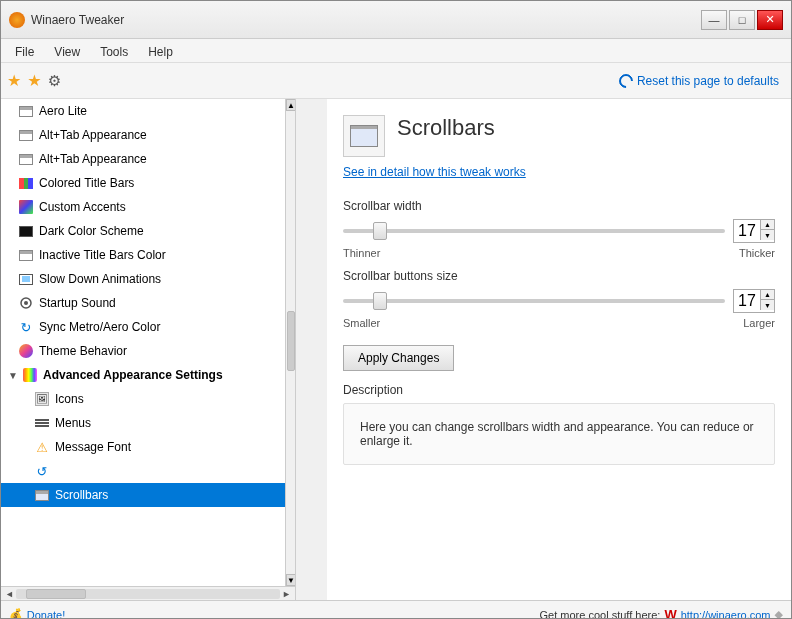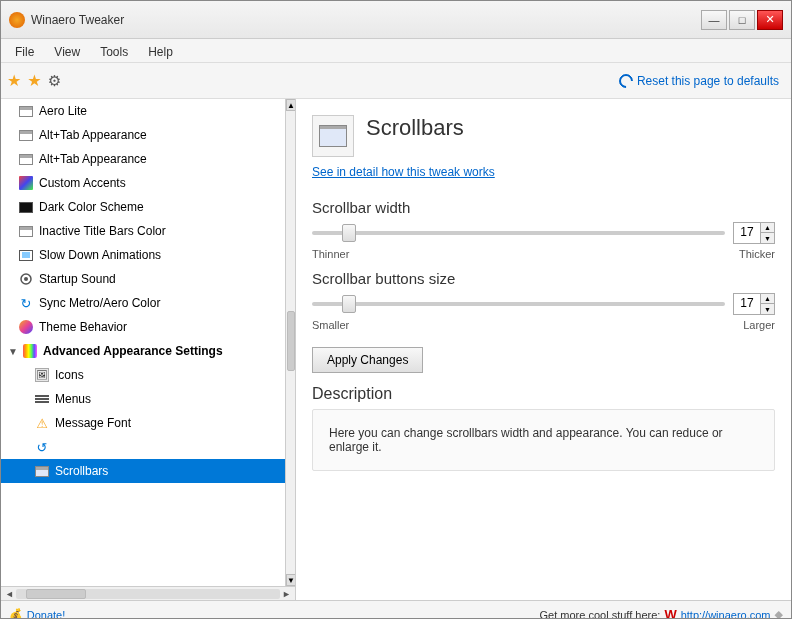--- a/index.html
+++ b/index.html
@@ -89,20 +89,21 @@
     .toolbar-separator { flex: 1; }
     .reset-btn {
       display: flex; align-items: center; gap: 4px;
       font-size: 12px; color: #0066cc; cursor: pointer;
       background: none; border: none; padding: 2px 6px;
     }
     
     .main-content {
       display: flex;
       height: calc(619px - 30px - 24px - 36px - 28px);
+      gap: 31px;
     }
     .sidebar-hscroll {
       height: 14px;
       border-top: 1px solid #ccc;
       background: #f0f0f0;
       display: flex;
       align-items: center;
       padding: 0 2px;
     }
     .hscroll-inner {
@@ -206,21 +207,21 @@
       text-decoration: underline;
       cursor: pointer;
       font-size: 12px;
       padding: 0 16px 12px 16px;
       display: block;
     }
     .panel-body {
       padding: 0 16px 16px 16px;
     }
     .setting-label {
-      font-size: 15px;
+      font-size: 12px;
       color: #333;
       margin-bottom: 6px;
       margin-top: 8px;
     }
     .slider-row {
       display: flex;
       align-items: center;
       gap: 8px;
       margin-bottom: 4px;
     }
@@ -242,21 +243,21 @@
       cursor: pointer;
     }
     .number-with-spinner {
       display: flex;
       border: 1px solid #aaa;
       width: 42px;
     }
     .number-val {
       flex: 1;
       text-align: center;
-      font-size: 12px;
+      font-size: 16px;
       padding: 2px 2px;
       background: white;
     }
     .spin-arrows {
       display: flex;
       flex-direction: column;
       width: 14px;
     }
     .spin-arrow {
       height: 10px;
@@ -277,21 +278,21 @@
     .apply-btn {
       background: linear-gradient(to bottom, #f8f8f8, #e0e0e0);
       border: 1px solid #aaa;
       padding: 5px 14px;
       font-size: 12px;
       cursor: pointer;
       margin-top: 6px;
       margin-bottom: 12px;
     }
     .description-label {
-      font-size: 16px;
+      font-size: 12px;
       color: #333;
       margin-bottom: 6px;
     }
     .description-text {
       font-size: 12px;
       color: #333;
       background: #fafafa;
       border: 1px solid #e0e0e0;
       padding: 16px;
       border-radius: 2px;
@@ -432,20 +433,30 @@
           <div class="item-icon">
               <div class="icon-window"></div>
             </div>
           <span class="item-label">Alt+Tab Appearance</span>
         </div>
         <div class="tree-item tree-item-indent">
           <div class="item-icon">
               <div class="icon-window"></div>
             </div>
           <span class="item-label">Alt+Tab Appearance</span>
+        </div>
+        <div class="tree-item tree-item-indent">
+          <div class="item-icon">
+            <div class="icon-color-bars">
+              <span style="background:#ff4444"></span>
+              <span style="background:#44aa44"></span>
+              <span style="background:#4444ff"></span>
+            </div>
+          </div>
+          <span class="item-label">Colored Title Bars</span>
         </div>
         <div class="tree-item tree-item-indent">
           <div class="item-icon">
             <div style="width:14px;height:14px;background:linear-gradient(135deg,#e44,#44e,#4e4);border-radius:1px;"></div>
           </div>
           <span class="item-label">Custom Accents</span>
         </div>
         <div class="tree-item tree-item-indent">
           <div class="item-icon">
             <div style="width:14px;height:11px;background:#111;border:1px solid #555;"></div>

